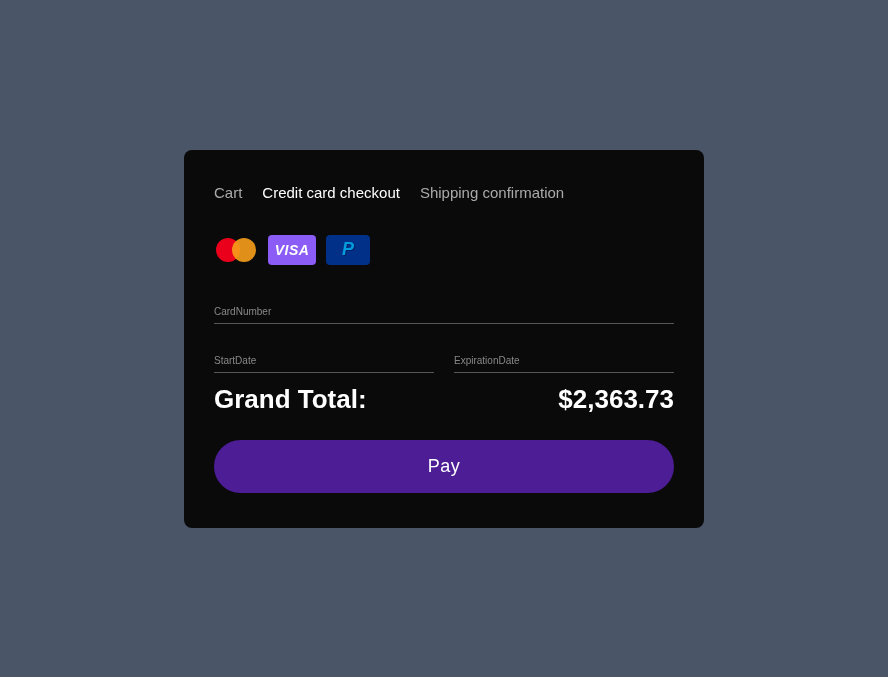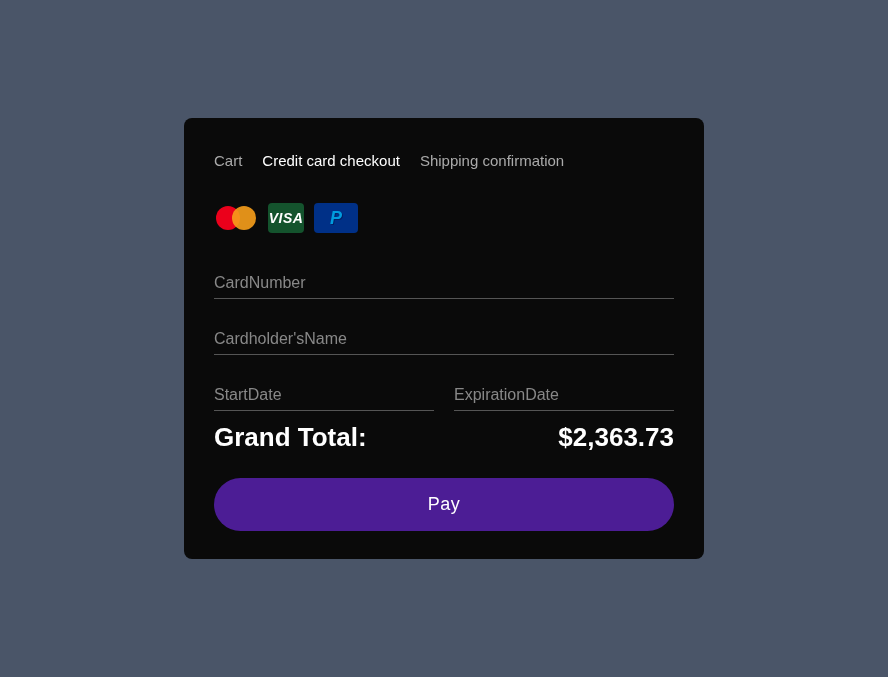--- a/index.html
+++ b/index.html
@@ -15,21 +15,21 @@
       display: flex;
       align-items: center;
       justify-content: center;
       font-family: Arial, sans-serif;
     }
 
     .modal {
       background-color: #0a0a0a;
       border-radius: 8px;
       width: 520px;
-      padding: 30px 30px 28px 30px;
+      padding: 30px 30px 35px 30px;
       color: white;
     }
 
     .nav-tabs {
       display: flex;
       gap: 20px;
       margin-bottom: 30px;
       align-items: center;
     }
 
@@ -76,23 +76,23 @@
       width: 24px;
       height: 24px;
       border-radius: 50%;
       background-color: #f79e1b;
       position: absolute;
       right: 2px;
       opacity: 0.9;
     }
 
     .visa-icon {
-      background-color: #14532d;
+      background-color: #8b5cf6;
       border-radius: 4px;
-      width: 36px;
+      width: 48px;
       height: 30px;
       display: flex;
       align-items: center;
       justify-content: center;
       color: white;
       font-weight: 900;
       font-size: 14px;
       font-style: italic;
       letter-spacing: 0.5px;
     }
@@ -117,21 +117,21 @@
 
     .form-group {
       margin-bottom: 25px;
     }
 
     .form-input {
       background: transparent;
       border: none;
       border-bottom: 1px solid #555;
       color: #888;
-      font-size: 16px;
+      font-size: 10px;
       padding: 6px 0;
       outline: none;
       width: 100%;
     }
 
     .form-input::placeholder {
       color: #888;
     }
 
     .form-row {
@@ -206,23 +206,20 @@
       <span class="paypal-p">P</span>
     </div>
   </div>
 
   
   <div class="form-group">
     <input type="text" class="form-input" placeholder="CardNumber" style="">
   </div>
 
   
-  <div class="form-group">
-    <input type="text" class="form-input" placeholder="Cardholder'sName" style="">
-  </div>
 
   
   <div class="form-row">
     <div class="form-col">
       <input type="text" class="form-input" placeholder="StartDate" style="">
     </div>
     <div class="form-col">
       <input type="text" class="form-input" placeholder="ExpirationDate" style="">
     </div>
   </div>

